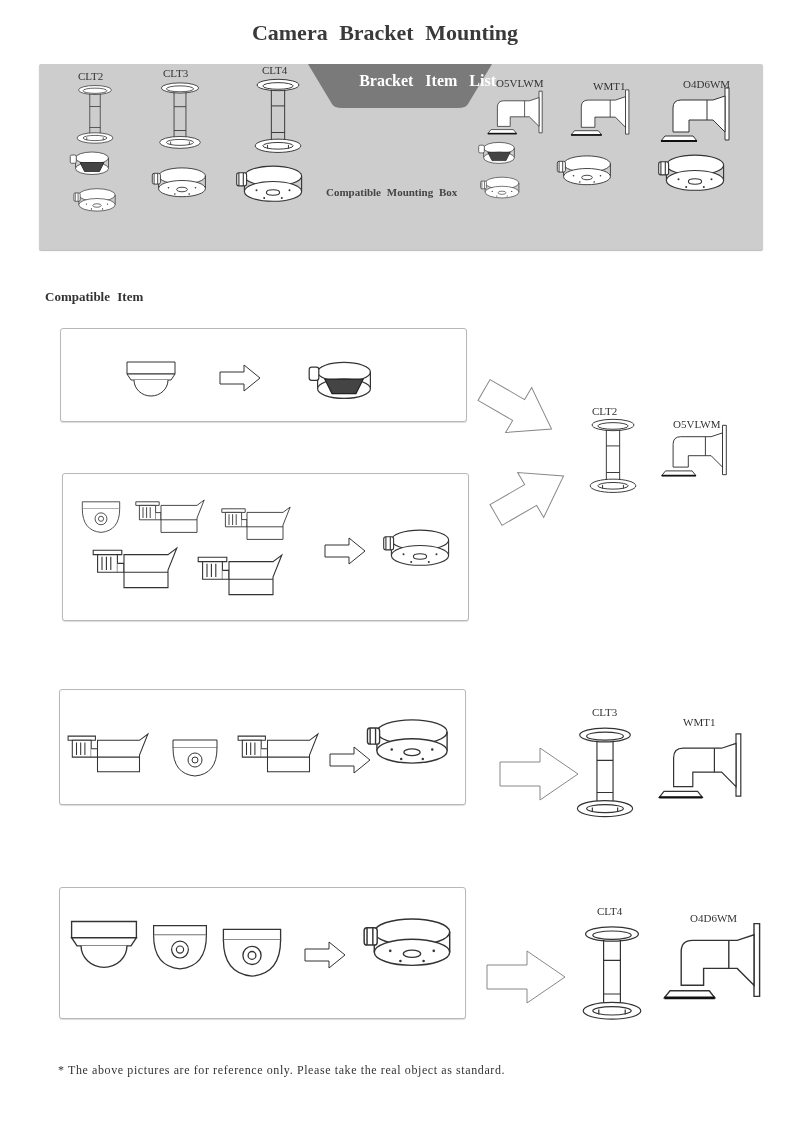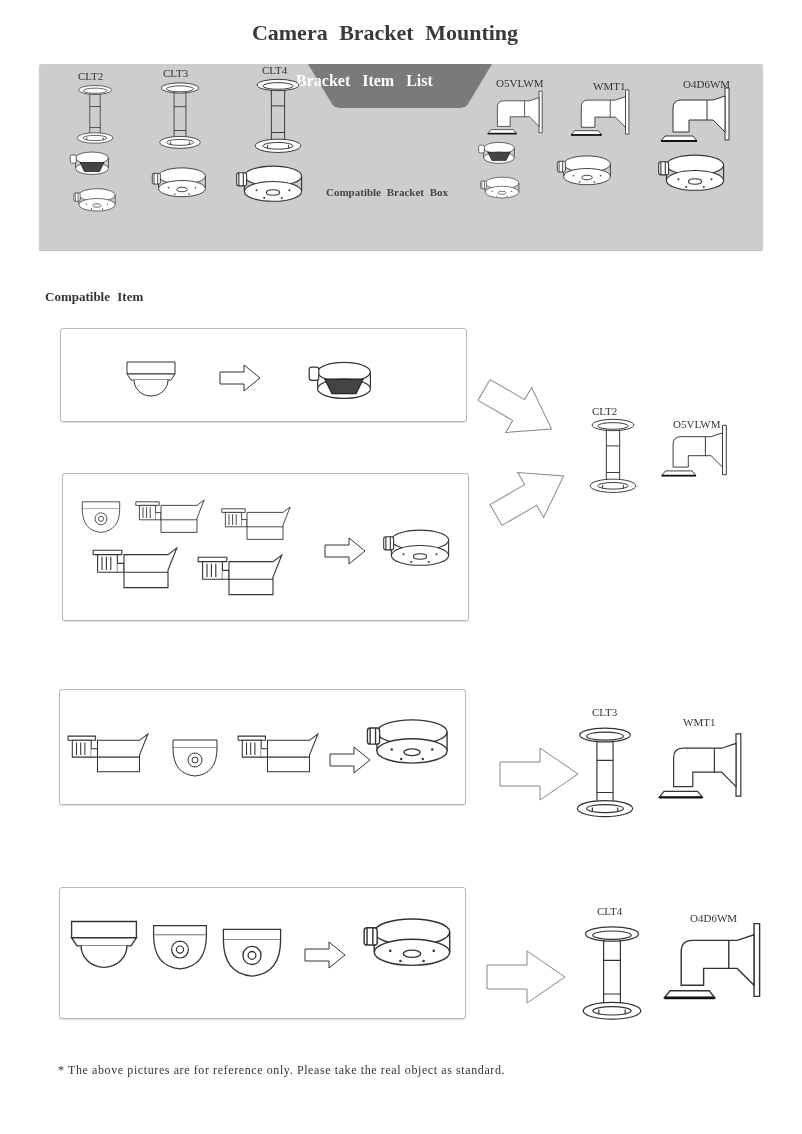--- a/index.html
+++ b/index.html
@@ -1,21 +1,21 @@
 <!DOCTYPE html>
 <html><head>
 <meta charset="utf-8">
 <style>
   html,body{margin:0;padding:0;background:#ffffff;}
   body{width:802px;height:1134px;position:relative;overflow:hidden;font-family:"Liberation Serif","DejaVu Serif",serif;color:#222;}
   .abs{position:absolute;}
   .title{left:0;top:20px;width:770px;text-align:center;font-size:22px;font-weight:bold;color:#3a3a3a;word-spacing:6px;}
   .band{left:39px;top:64px;width:724px;height:186px;background:#cdcdcd;border-radius:2px;box-shadow:0 1px 1px #bbb;}
   .tab{left:308px;top:64px;width:184px;height:44px;}
-  .tab-label{left:296px;top:72px;width:184px;text-align:left;color:#fff;font-weight:bold;font-size:16px;word-spacing:8px;}
+  .tab-label{left:312px;top:72px;width:184px;text-align:right;color:#fff;font-weight:bold;font-size:16px;word-spacing:8px;}
   .lbl{font-size:11px;color:#333;}
   .jb-label{font-size:11px;font-weight:bold;color:#444;word-spacing:3px;}
   .section-title{left:45px;top:289px;font-size:13px;font-weight:bold;color:#333;word-spacing:4px;}
   .box{border:1px solid #b8b8b8;border-radius:3px;background:#fff;box-shadow:0 1px 1px #ddd;}
   .footnote{left:58px;top:1063px;font-size:12px;color:#333;letter-spacing:0.6px;}
   svg{overflow:visible;}
   .ln{fill:none;stroke:#333;stroke-width:1;}
   .lnf{fill:#fff;stroke:#333;stroke-width:1;}
   .dk{fill:#444;stroke:#222;stroke-width:1;}
 </style>
@@ -102,21 +102,21 @@
   <path d="M0 0 L184 0 L160 40 Q158 44 150 44 L34 44 Q26 44 24 40 Z" fill="#7a7a7a"></path>
 </svg>
 <div class="abs tab-label">Bracket  Item  List</div>
 
 <div class="abs lbl" style="left:78px;top:70px">CLT2</div>
 <div class="abs lbl" style="left:163px;top:67px">CLT3</div>
 <div class="abs lbl" style="left:262px;top:64px">CLT4</div>
 <div class="abs lbl" style="left:496px;top:77px">O5VLWM</div>
 <div class="abs lbl" style="left:593px;top:80px">WMT1</div>
 <div class="abs lbl" style="left:683px;top:78px">O4D6WM</div>
-<div class="abs jb-label" style="left:326px;top:186px">Compatible  Bracket  Box</div>
+<div class="abs jb-label" style="left:326px;top:186px">Compatible  Mounting  Box</div>
 
 <svg class="abs" style="left:0;top:0" width="802" height="260">
   <g transform="translate(95,90) scale(0.75)">
       <use href="#pendant"></use>
     </g>
   <g transform="translate(180,88) scale(0.85)">
       <use href="#pendant"></use>
     </g>
   <g transform="translate(278,85) scale(0.95)">
       <use href="#pendant"></use>

